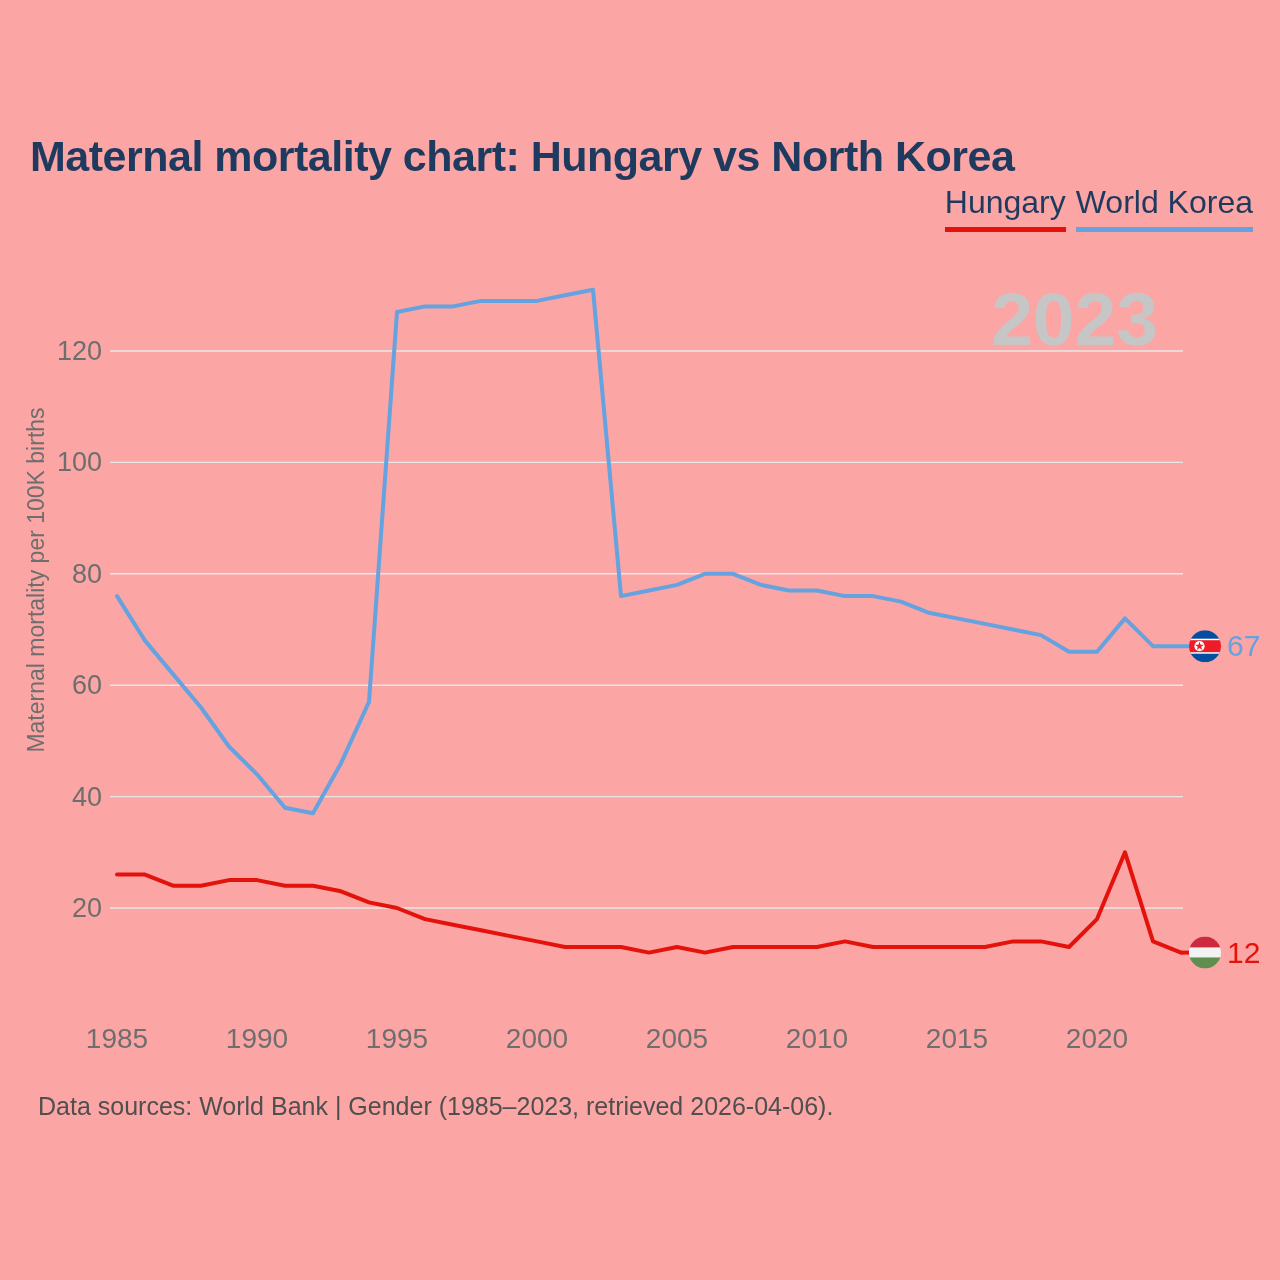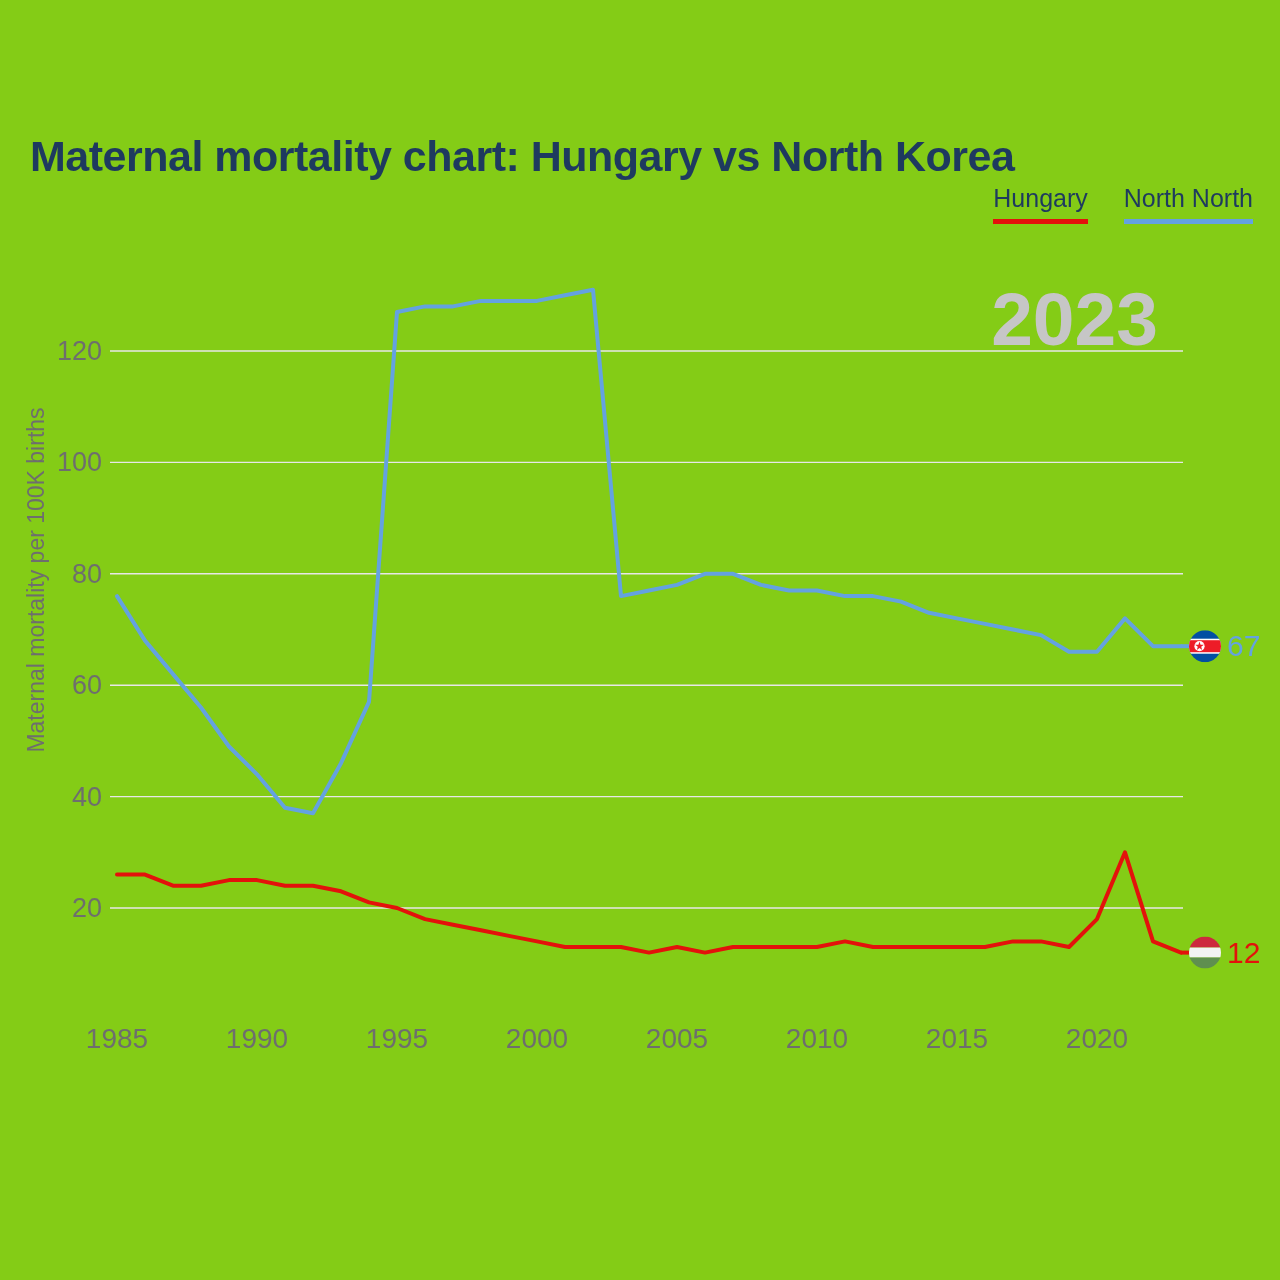--- a/index.html
+++ b/index.html
@@ -1,34 +1,34 @@
 <!DOCTYPE html>
 <html><head>
 <meta charset="utf-8">
 <style>
   html,body{margin:0;padding:0;background:#ffffff;}
   body{width:1280px;height:1280px;position:relative;font-family:"Liberation Sans",sans-serif;overflow:hidden;}
-  .page{position:absolute;inset:0;background:#84cc16;}
+  .page{position:absolute;inset:0;background:#fca5a5;}
   .title{position:absolute;left:30px;top:103px;font-size:43px;font-weight:bold;color:#1e3a5f;letter-spacing:-0.5px;white-space:nowrap;}
-  .legend{position:absolute;top:184px;right:27px;display:flex;gap:36px;font-size:25px;color:#1e3a5f;}
+  .legend{position:absolute;top:184px;right:27px;display:flex;gap:10px;font-size:32px;color:#1e3a5f;}
   .legend-item{padding-bottom:6px;border-bottom:5px solid #999;cursor:pointer;white-space:nowrap;}
   #plot-svg{position:absolute;left:0;top:0;}
   #plot-svg text{font-family:"Liberation Sans",sans-serif;}
   .footer{position:absolute;left:38px;top:1086px;font-size:25px;color:#4f4f4f;line-height:40px;}
 </style>
 </head>
 <body>
 
 <div class="page">
 
   <h1 class="title">Maternal mortality chart: Hungary vs North Korea</h1>
 
   <div class="legend">
     <span class="legend-item" style="border-bottom-color: rgb(227, 18, 11);">Hungary</span>
-    <span class="legend-item" style="border-bottom-color: rgb(100, 162, 224);">North North</span>
+    <span class="legend-item" style="border-bottom-color: rgb(100, 162, 224);">World Korea</span>
   </div>
 
   <svg id="plot-svg" width="1280" height="1280" viewBox="0 0 1280 1280">
       <g>
         <line x1="110" y1="908.0" x2="1183" y2="908.0" stroke="#e7e7e7" stroke-width="1.4"></line>
         <text x="102" y="917.0" text-anchor="end" font-size="27" fill="#6e6e6e">20</text>
         <line x1="110" y1="796.6" x2="1183" y2="796.6" stroke="#e7e7e7" stroke-width="1.4"></line>
         <text x="102" y="805.6" text-anchor="end" font-size="27" fill="#6e6e6e">40</text>
         <line x1="110" y1="685.2" x2="1183" y2="685.2" stroke="#e7e7e7" stroke-width="1.4"></line>
         <text x="102" y="694.2" text-anchor="end" font-size="27" fill="#6e6e6e">60</text>
@@ -75,15 +75,16 @@
           <rect x="1189" y="638.71" width="32" height="15" fill="#ffffff"></rect>
           <rect x="1189" y="640.21" width="32" height="12" fill="#ed1c27"></rect>
           <circle cx="1199.5" cy="646.21" r="5.1" fill="#ffffff"></circle>
           <polygon points="1199.50,641.61 1200.56,644.75 1203.87,644.79 1201.21,646.77 1202.20,649.93 1199.50,648.01 1196.80,649.93 1197.79,646.77 1195.13,644.79 1198.44,644.75" fill="#ed1c27"></polygon>
         </g>
       </g>
       <text x="1227" y="656.2" font-size="30" fill="#64a2e0">67</text>
     </svg>
 
   <div class="footer">
+    <div>Data sources: World Bank | Gender (1985–2023, retrieved 2026-04-06).</div>
   </div>
 
 </div>
 
 </body></html>

